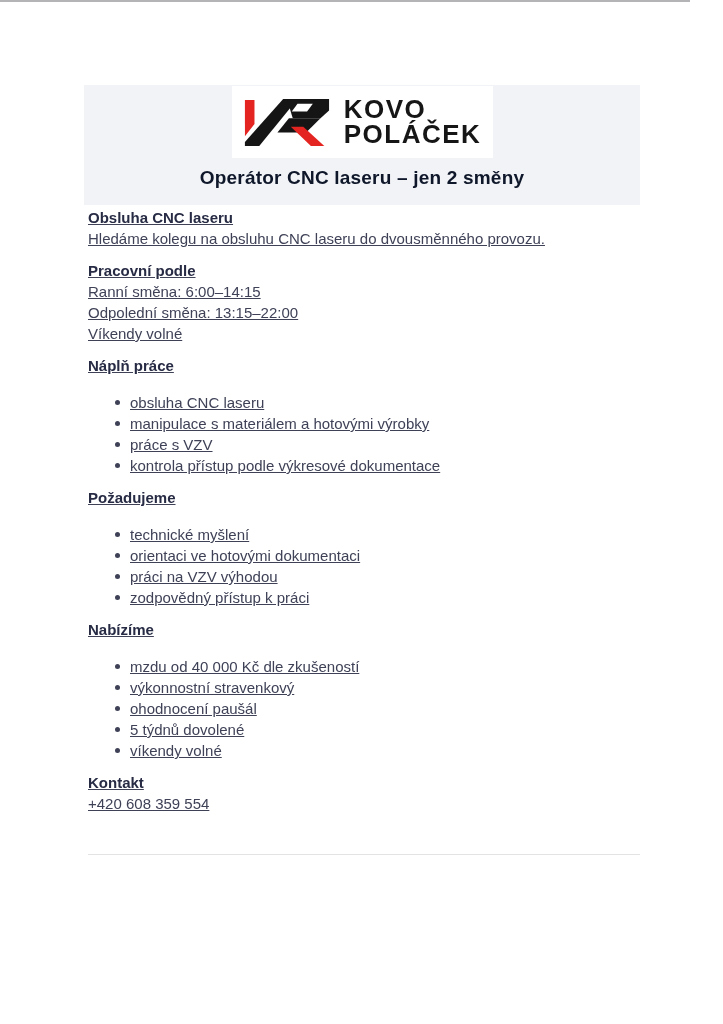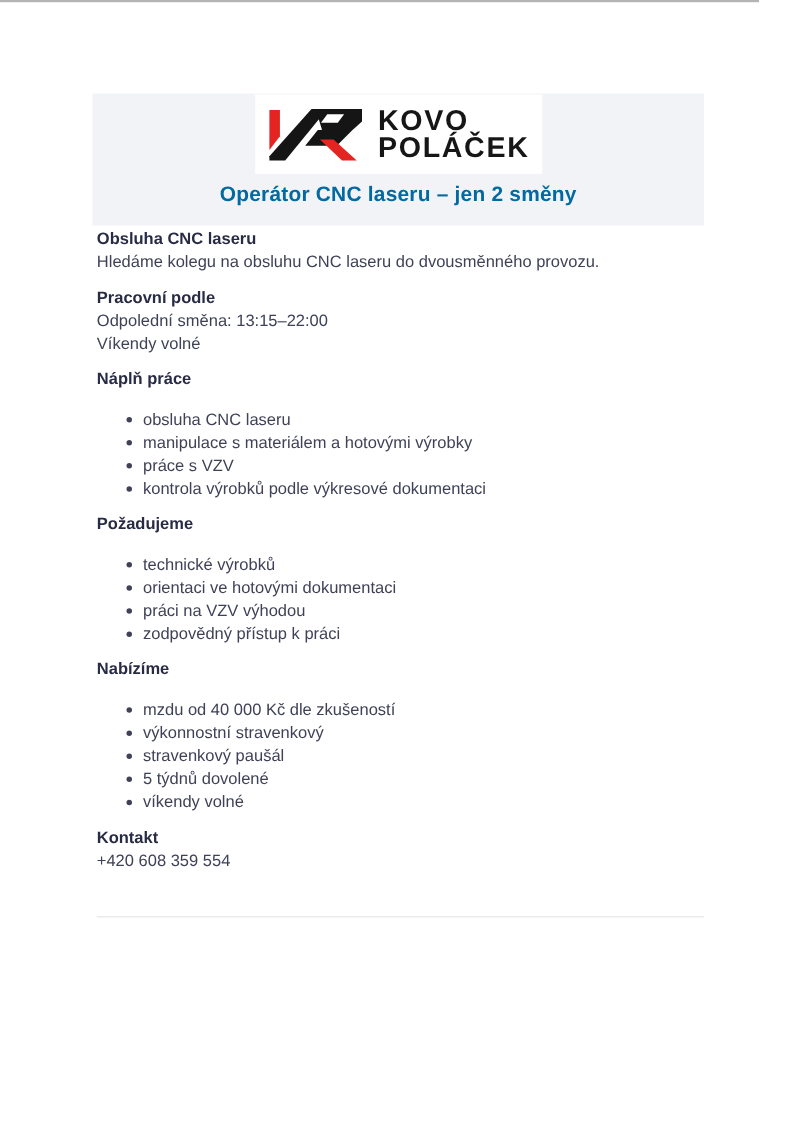--- a/index.html
+++ b/index.html
@@ -42,29 +42,30 @@
     color: #161616;
     font-weight: 700;
     font-size: 26px;
     line-height: 25px;
     letter-spacing: 1.5px;
   }
   .title {
     margin-top: 9px;
     font-size: 19px;
     font-weight: 700;
-    color: #0369a1;
+    color: #0f172a;
     letter-spacing: 0.2px;
   }
   
   .content {
     padding-left: 4px;
     color: #3f4257;
     font-size: 15px;
     line-height: 21px;
+    text-decoration: underline;
   }
   .sec-heading {
     margin: 11px 0 0 0;
     font-size: 15px;
     line-height: 21px;
     font-weight: 700;
     color: #272b44;
   }
   .sec-heading.first { margin-top: 2px; }
   .line { margin: 0; }
@@ -118,44 +119,45 @@
       </div>
       <div class="title">Operátor CNC laseru – jen 2 směny</div>
     </div>
 
     <div class="content">
 
       <p class="sec-heading first">Obsluha CNC laseru</p>
       <p class="line">Hledáme kolegu na obsluhu CNC laseru do dvousměnného provozu.</p>
 
       <p class="sec-heading">Pracovní podle</p>
+      <p class="line">Ranní směna: 6:00–14:15</p>
       <p class="line">Odpolední směna: 13:15–22:00</p>
       <p class="line">Víkendy volné</p>
 
       <p class="sec-heading">Náplň práce</p>
       <ul class="bullets">
         <li>obsluha CNC laseru</li>
         <li>manipulace s materiálem a hotovými výrobky</li>
         <li>práce s VZV</li>
-        <li>kontrola výrobků podle výkresové dokumentaci</li>
+        <li>kontrola přístup podle výkresové dokumentace</li>
       </ul>
 
       <p class="sec-heading">Požadujeme</p>
       <ul class="bullets">
-        <li>technické výrobků</li>
+        <li>technické myšlení</li>
         <li>orientaci ve hotovými dokumentaci</li>
         <li>práci na VZV výhodou</li>
         <li>zodpovědný přístup k práci</li>
       </ul>
 
       <p class="sec-heading">Nabízíme</p>
       <ul class="bullets">
         <li>mzdu od 40 000 Kč dle zkušeností</li>
         <li>výkonnostní stravenkový</li>
-        <li>stravenkový paušál</li>
+        <li>ohodnocení paušál</li>
         <li>5 týdnů dovolené</li>
         <li>víkendy volné</li>
       </ul>
 
       <p class="sec-heading">Kontakt</p>
       <p class="line">+420 608 359 554</p>
 
       <hr class="divider">
     </div>
   </div>

